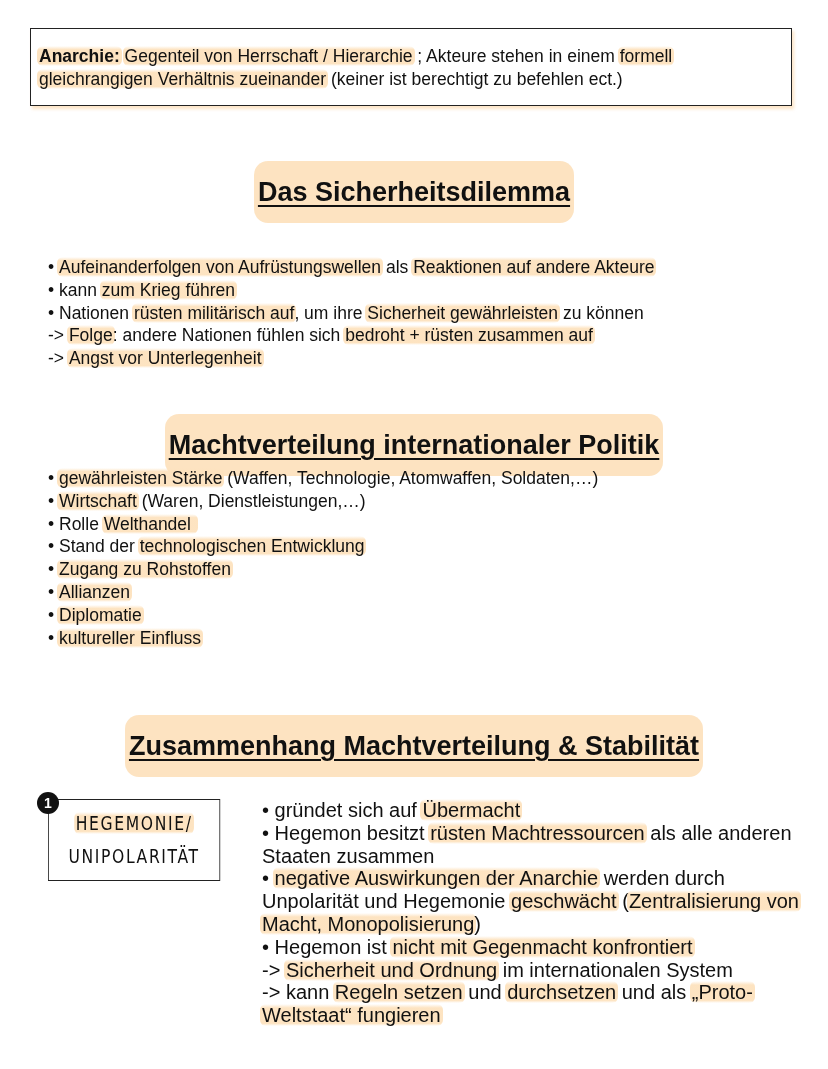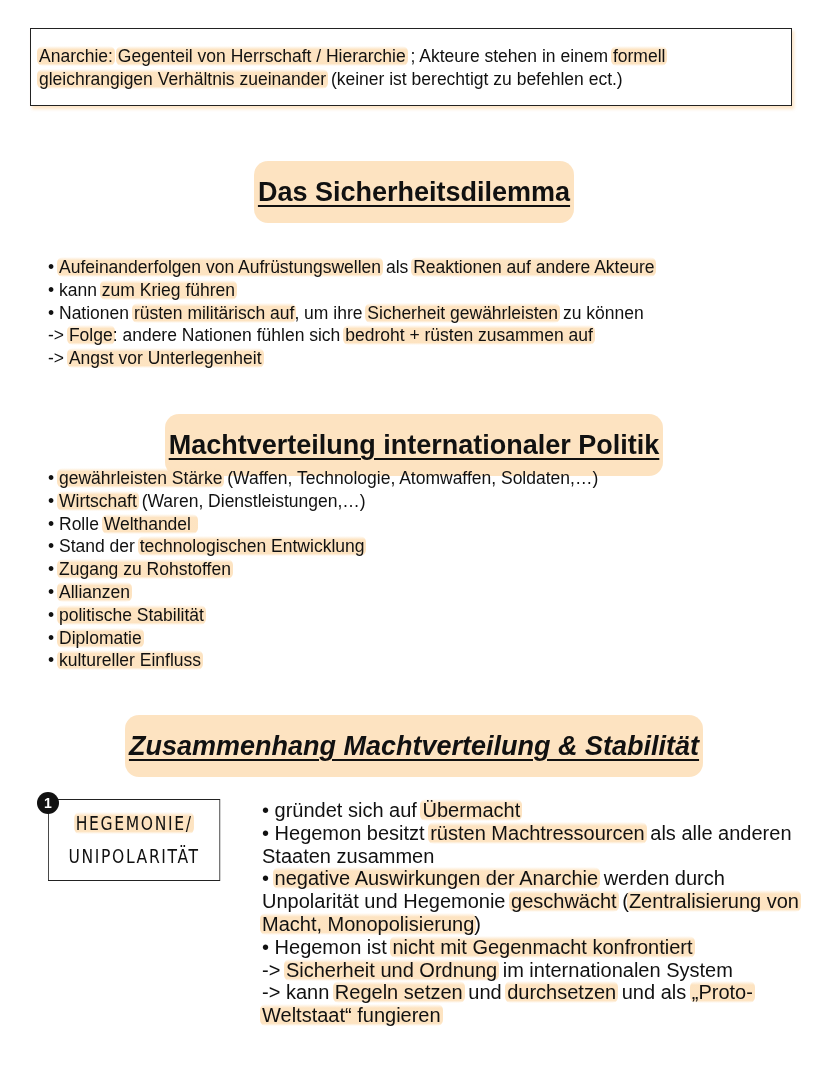--- a/index.html
+++ b/index.html
@@ -29,21 +29,21 @@
       top: 28px;
       width: 762px;
       height: 78px;
       border: 1.5px solid #222;
       box-shadow: 2px 3px 3px rgba(250,210,160,0.6);
       box-sizing: border-box;
       padding: 16px 8px 0 8px;
       font-size: 17.5px;
       line-height: 23px;
     }
-    .def-box b { font-weight: normal; text-align: right; }
+    .def-box b { font-weight: bold; text-align: right; }
     .heading {
       position: absolute;
       left: 0;
       width: 828px;
       text-align: center;
       font-weight: bold;
       font-size: 27px;
       line-height: 34px;
     }
     .heading span {
@@ -128,26 +128,25 @@
 <div class="heading" style="top:428px;">
   <span>Machtverteilung internationaler Politik</span>
 </div>
 <ul class="list" style="top:467px;">
   <li>• <span class="hl">gewährleisten Stärke</span> (Waffen, Technologie, Atomwaffen, Soldaten,…)</li>
   <li>• <span class="hl">Wirtschaft</span> (Waren, Dienstleistungen,…)</li>
   <li>• Rolle <span class="hl">Welthandel&nbsp;</span></li>
   <li>• Stand der <span class="hl">technologischen Entwicklung</span></li>
   <li>• <span class="hl">Zugang zu Rohstoffen</span></li>
   <li>• <span class="hl">Allianzen</span></li>
-  <li>• <span class="hl">politische Stabilität</span></li>
   <li>• <span class="hl">Diplomatie</span></li>
   <li>• <span class="hl">kultureller Einfluss</span></li>
 </ul>
 
-<div class="heading" style="top:729px;font-style:italic;">
+<div class="heading" style="top:729px;">
   <span>Zusammenhang Machtverteilung &amp; Stabilität</span>
 </div>
 
 <div class="hege-box">
   <div><span class="hl">HEGEMONIE/</span></div>
   <div>UNIPOLARITÄT</div>
 </div>
 <div class="badge">1</div>
 
 <div class="hege-text">

